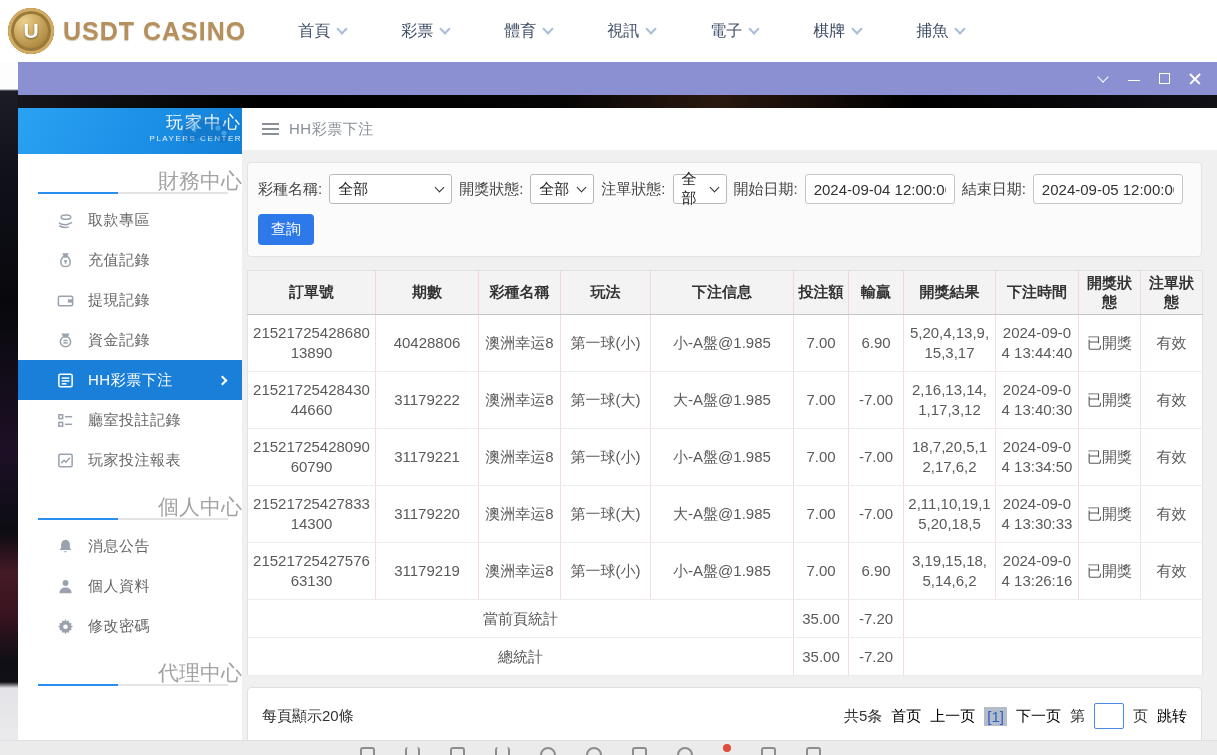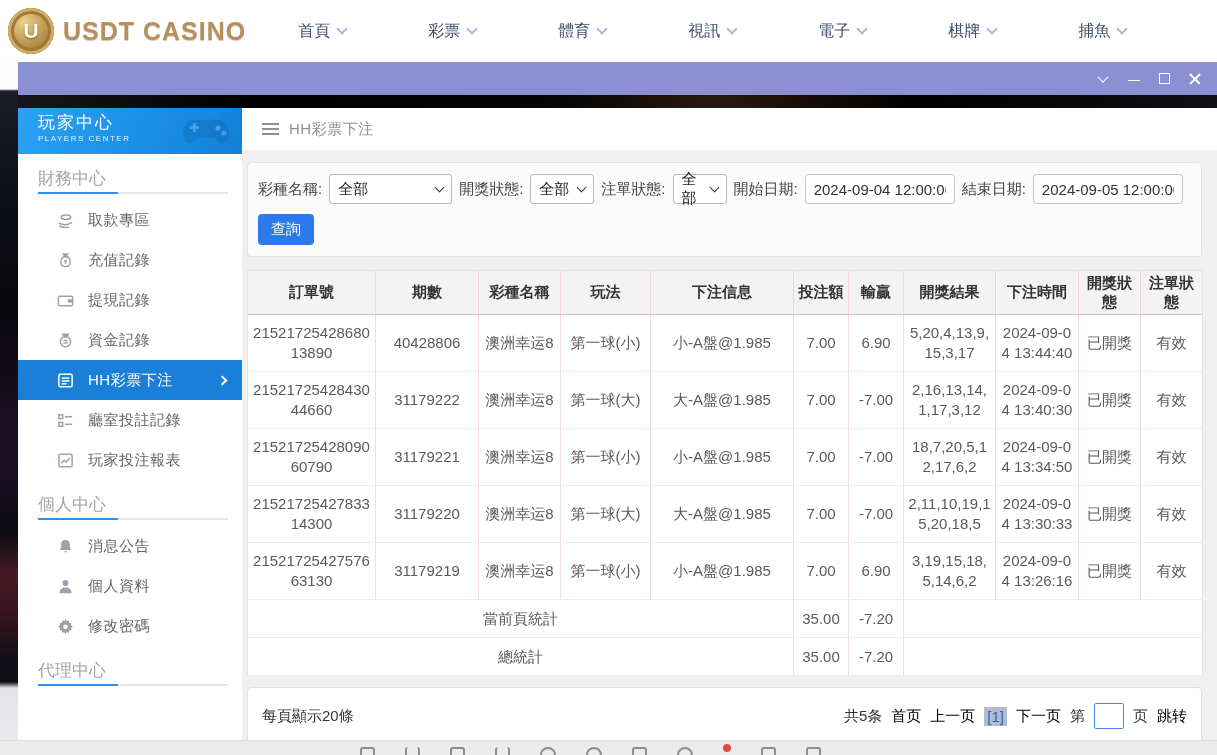--- a/index.html
+++ b/index.html
@@ -9,21 +9,21 @@
 
   
   .topnav{position:absolute;left:0;top:0;width:100%;height:62px;background:#fff;display:flex;align-items:center;z-index:1;}
   .logo{display:flex;align-items:center;margin-left:8px;cursor:pointer;}
   .logo-circle{width:46px;height:46px;border-radius:50%;flex:0 0 auto;
     background:radial-gradient(circle at 35% 30%,#ecd08a,#b08a42 62%,#7d5d24);
     box-shadow:inset 0 0 0 3px #d2ab64, inset 0 0 0 6px #9a7a3a;
     display:flex;align-items:center;justify-content:center;}
   .logo-circle span{color:#fff;font-size:21px;font-weight:bold;text-shadow:0 1px 2px rgba(0,0,0,.45);}
   .logo-text{margin-left:9px;font-size:25px;font-weight:bold;color:#b5905c;letter-spacing:1px;text-shadow:0 1px 1px rgba(120,90,40,.35);}
-  .nav-items{display:flex;margin-left:52px;gap:82px;}
+  .nav-items{display:flex;margin-left:52px;gap:55px;}
   .nav-item{display:flex;align-items:center;gap:8px;font-size:16px;color:#3d4d66;cursor:pointer;white-space:nowrap;}
   .chev{width:8px;height:8px;border-right:2px solid #a9bcd9;border-bottom:2px solid #a9bcd9;transform:rotate(45deg);margin-top:-5px;}
 
   
   .left-strip{position:absolute;left:0;top:62px;width:18px;height:693px;
     background:linear-gradient(180deg,#fdfdfd 0px,#fdfdfd 27px,#1c1c26 29px,#10101a 120px,#08080c 240px,
       #1d1026 390px,#0c0c12 470px,#441a26 510px,#3a1420 550px,#0f0f15 600px,#101016 620px,#e3e3e7 626px,#ededf0 693px);}
   .bottom-bar{position:absolute;left:0;bottom:0;width:1217px;height:15px;background:#ebebec;z-index:6;overflow:hidden;border-top:1px solid #e0e0e0;}
   .dock{position:absolute;left:360px;top:6px;display:flex;gap:30px;align-items:flex-start;}
   .dock i{display:block;width:15px;height:18px;border:2px solid #8d8d8d;border-radius:3px;background:transparent;}
@@ -38,27 +38,27 @@
   .wc{width:31px;height:33px;display:flex;align-items:center;justify-content:center;position:relative;cursor:pointer;}
   .wc-chev{width:8px;height:8px;border-right:1.6px solid #fff;border-bottom:1.6px solid #fff;transform:rotate(45deg);margin-top:-4px;}
   .wc-min{width:12px;border-top:1.6px solid #fff;margin-top:4px;}
   .wc-max{width:11px;height:11px;border:1.6px solid #fff;}
   .wc-x1,.wc-x2{position:absolute;width:14px;height:1.6px;background:#fff;left:8px;top:16px;}
   .wc-x1{transform:rotate(45deg);} .wc-x2{transform:rotate(-45deg);}
   .dark-strip{height:13px;background:linear-gradient(90deg,#16161c,#000 20%,#050505 45%,#2a190f 58%,#000 75%,#101016);}
   .modal-body{display:flex;height:647px;background:#ebebec;}
 
   
-  .sidebar{width:224px;background:#fff;height:632px;overflow:hidden;flex:0 0 auto;}
+  .sidebar{width:224px;background:#fff;height:632px;overflow:hidden;flex:0 0 auto;text-align:right;}
   .sidebar-header{height:46px;background:linear-gradient(115deg,#2aa2f2 0%,#1b8ee6 60%,#137fd6 100%);
     position:relative;padding:5px 0 0 20px;overflow:hidden;}
   .sb-title{color:#fff;font-size:17px;letter-spacing:2px;line-height:20px;}
   .sb-sub{color:#e8f4ff;font-size:8px;letter-spacing:1.5px;line-height:11px;}
   .sb-pad{position:absolute;right:10px;top:4px;opacity:.55;}
-  .section-title{font-size:17px;color:#a3a3a3;padding:13px 0 0 20px;height:38px;border-radius:17px;}
+  .section-title{font-size:21px;color:#a3a3a3;padding:13px 0 0 20px;height:38px;border-radius:17px;}
   .section-underline{height:2px;margin:0 14px 6px 20px;background:#e4e4e4;position:relative;}
   .section-underline::before{content:"";position:absolute;left:0;top:0;height:2px;width:80px;background:#2a8ff0;}
   .side-item{height:40px;display:flex;align-items:center;padding-left:38px;cursor:pointer;color:#666;position:relative;}
   .side-icon{width:19px;height:19px;color:#9aa3ad;flex:0 0 auto;display:flex;align-items:center;}
   .side-icon svg{width:19px;height:19px;}
   .side-label{margin-left:13px;font-size:15px;letter-spacing:.5px;}
   .side-item.active{background:#1a7fd9;color:#fff;}
   .side-item.active .side-icon{color:#fff;}
   .side-item.active .side-label{color:#fff;}
   .side-arrow{position:absolute;right:16px;width:7px;height:7px;border-right:2px solid #fff;border-bottom:2px solid #fff;transform:rotate(-45deg);}

